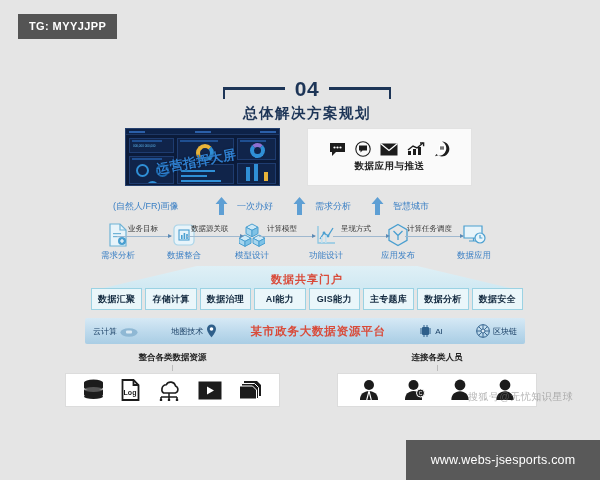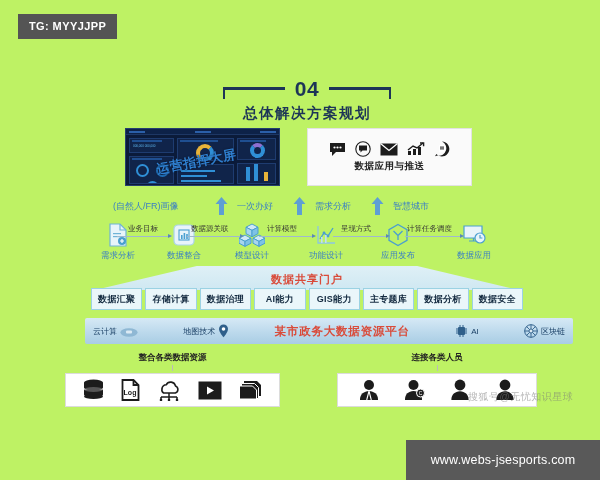--- a/index.html
+++ b/index.html
@@ -2,21 +2,21 @@
 <html><head>
 <meta charset="utf-8">
 <style>
   * { box-sizing: border-box; margin: 0; padding: 0; }
   html, body {
     width: 600px; height: 480px;
     background: #ffffff;
     font-family: "Liberation Sans", "DejaVu Sans", sans-serif;
     overflow: hidden;
   }
-  #root { position: relative; width: 600px; height: 480px; background: #bef264; }
+  #root { position: relative; width: 600px; height: 480px; background: #e5e5e5; }
 
   
   .tg-badge {
     position: absolute; left: 18px; top: 14px;
     background: #545454; color: #fff;
     font-size: 11px; font-weight: bold; letter-spacing: .4px;
     padding: 6px 11px 7px 11px;
     white-space: nowrap;
   }
 
@@ -130,21 +130,21 @@
     display:flex; gap: 3px;
   }
   .cap {
     flex:1; background:#eaf6fa; border:1px solid #9bd2e3;
     display:flex; align-items:center; justify-content:center;
     font-size: 9px; font-weight:bold; color:#12293f; letter-spacing:.3px;
   }
 
   
   .platform {
-    position:absolute; left: 78px; top: 258px; width: 488px; height: 26px;
+    position:absolute; left: 78px; top: 258px; width: 440px; height: 26px;
     background: linear-gradient(180deg,#d6e9f5 0%, #bcd9ec 55%, #a9cde4 100%);
     border-radius: 2px;
     display:flex; align-items:center; justify-content:space-between;
     padding: 0 8px; overflow:hidden;
   }
   .plat-item { display:flex; align-items:center; gap:3px; font-size:8px; color:#1b4066; white-space:nowrap; }
   .plat-title {
     font-size: 11.5px; font-weight:bold; color:#d94b3a; letter-spacing:.8px; white-space:nowrap;
   }
 

